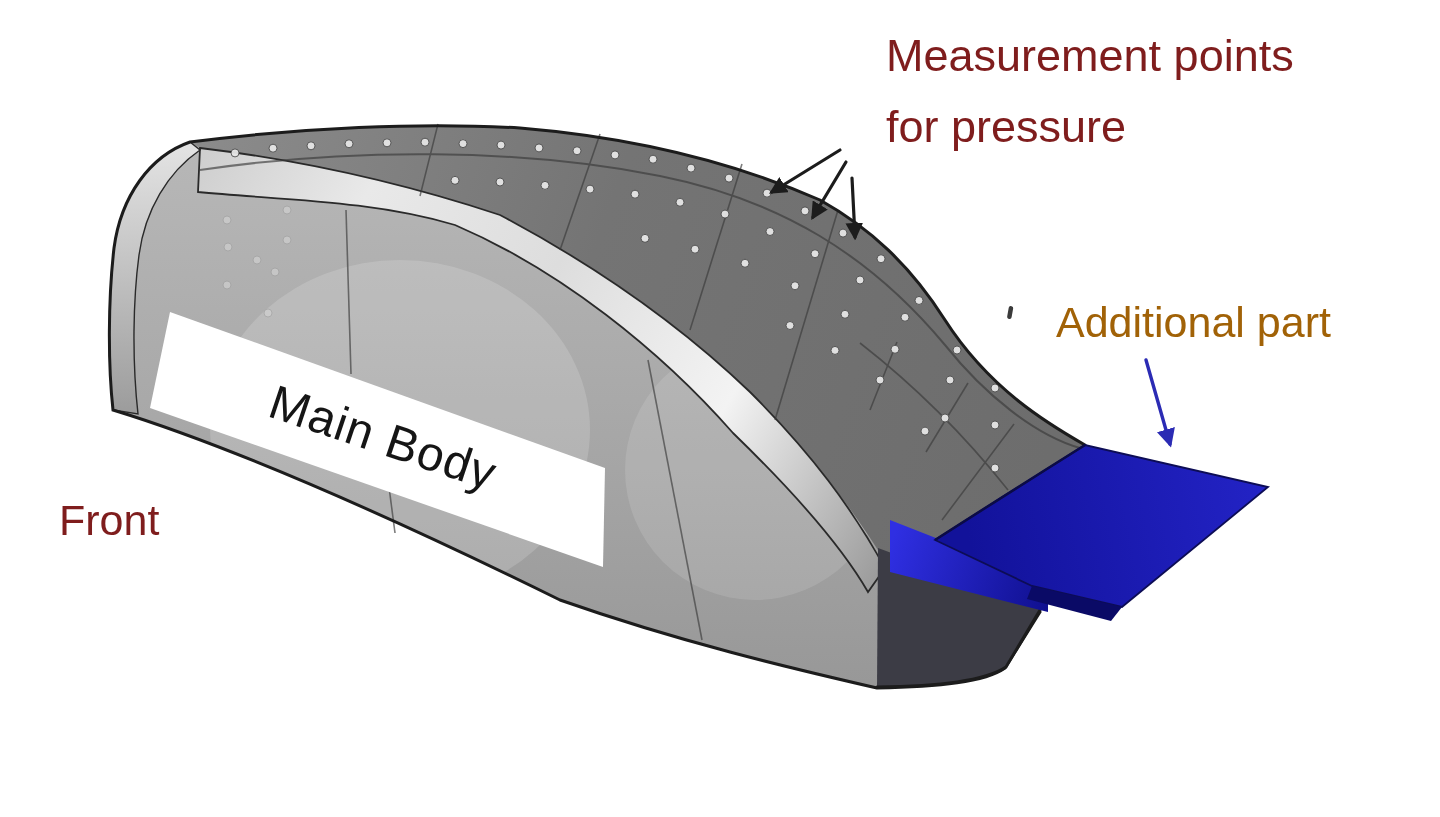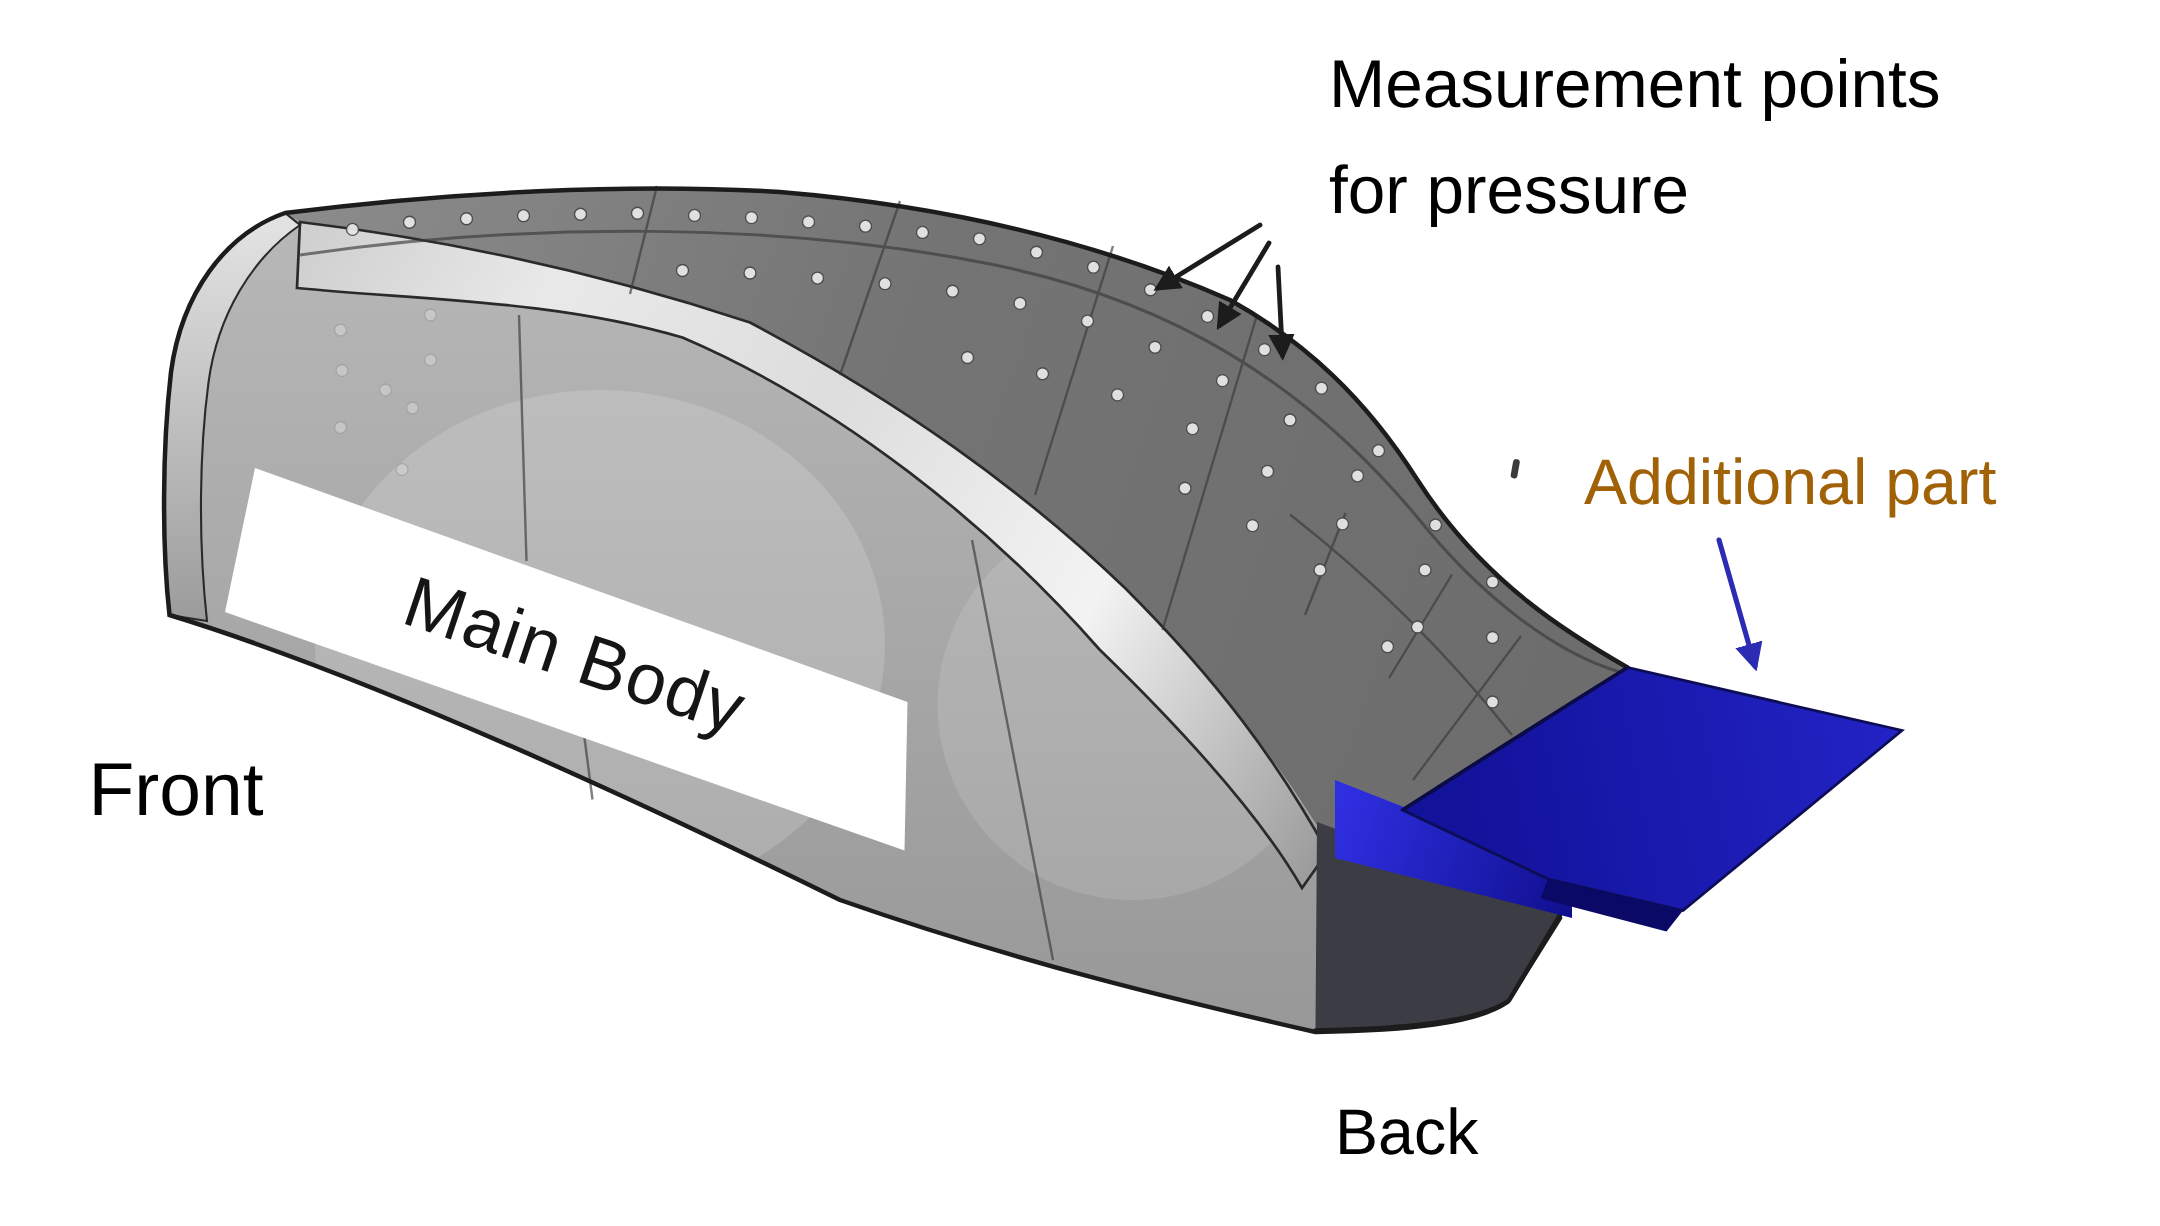--- a/index.html
+++ b/index.html
@@ -1,22 +1,22 @@
 <!DOCTYPE html>
 <html><head>
 <meta charset="utf-8">
 <style>
   html,body{margin:0;padding:0;background:#ffffff;}
   #stage{position:relative;width:1440px;height:817px;overflow:hidden;background:#ffffff;
          font-family:"Liberation Sans","DejaVu Sans",sans-serif;}
   #stage svg{position:absolute;left:0;top:0;}
-  .lbl{position:absolute;color:#000000;white-space:pre;line-height:1.58;}
+  .lbl{position:absolute;color:#7f1d1d;white-space:pre;line-height:1.58;}
   .lbl-measure{left:886px;top:20px;font-size:45px;}
   .lbl-additional{left:1056px;top:289px;font-size:43px;color:#a16207;}
-  .lbl-front{left:59px;top:487px;font-size:50px;}
+  .lbl-front{left:59px;top:487px;font-size:43px;}
   .lbl-back{left:890px;top:722px;font-size:43px;}
   .lbl-mainbody{left:383px;top:438px;font-size:48px;color:#151515;
                 transform:translate(-50%,-50%) rotate(18.5deg);letter-spacing:1px;}
 </style>
 </head>
 <body>
 
 <div id="stage">
 
   <svg width="1440" height="817" viewBox="0 0 1440 817">
@@ -185,14 +185,13 @@
 
   <div class="lbl lbl-measure"><span>Measurement points</span>
 <span>for pressure</span></div>
 
   <div class="lbl lbl-additional">Additional part</div>
 
   <div class="lbl lbl-mainbody">Main Body</div>
 
   <div class="lbl lbl-front">Front</div>
 
-  <div class="lbl lbl-back">Back</div>
 </div>
 
 </body></html>

